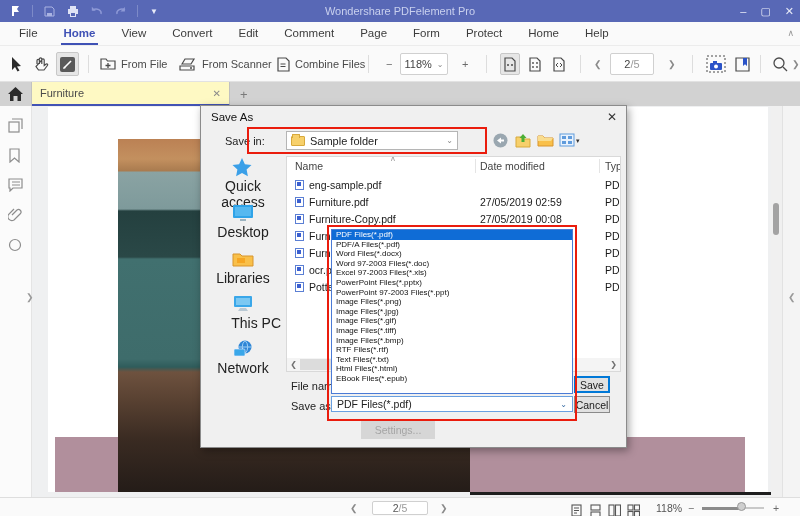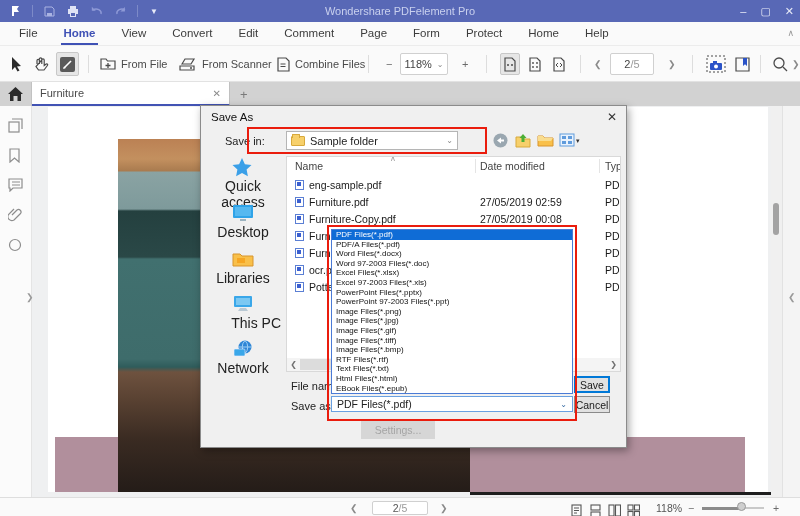--- a/index.html
+++ b/index.html
@@ -28,21 +28,21 @@
   .tool { position:absolute; top:0; height:36px; display:flex; align-items:center; gap:5px; font-size:11px; color:#4a4a4a; }
   .tool-sep { position:absolute; top:9px; width:1px; height:18px; background:#dddddd; }
   .tbtn-box { border:1px solid #c8c8c8; background:#e6e6e6; border-radius:2px; padding:2px; display:flex; align-items:center; }
   .zoom-box,.page-box { background:#ffffff; border:1px solid #d0d0d0; border-radius:2px; font-size:11px; color:#444; display:flex; align-items:center; justify-content:center; }
   .chev { color:#8a8a8a; font-size:8px; }
   svg.ic { display:block; }
 
   
   #tabbar { left:0; top:82px; width:800px; height:24px; background:#d2d2d2; display:flex; align-items:center; }
   #home-btn { width:32px; height:24px; display:flex; align-items:center; justify-content:center; border-right:1px solid #c2c2c2; }
-  #doc-tab { width:198px; height:24px; background:#ffffff; border-right:1px solid #c0c0c0; display:flex; align-items:center; padding:0 8px; position:relative; border-bottom:2px solid #4253b4; }
+  #doc-tab { width:198px; height:24px; background:#fef9c3; border-right:1px solid #c0c0c0; display:flex; align-items:center; padding:0 8px; position:relative; border-bottom:2px solid #4253b4; }
   #doc-tab .lbl { font-size:11px; color:#4a4a4a; flex:1; }
   #doc-tab .x { color:#8a8a8a; font-size:10px; }
   #new-tab { margin-left:10px; color:#7a7a7a; font-size:13px; }
 
   
   #workspace { left:0; top:106px; width:800px; height:391px; background:#eff0f1; overflow:hidden; }
   #left-strip { position:absolute; left:0; top:0; width:32px; height:391px; background:#fbfbfb; border-right:1px solid #e4e4e4; }
   .ls-ico { position:absolute; left:8px; width:16px; height:16px; color:#8d8d8d; }
   #panel-expand { position:absolute; left:26px; top:186px; color:#9a9a9a; font-size:9px; }
   #page { position:absolute; left:48px; top:1px; width:720px; height:385px; background:#ffffff; }
@@ -496,21 +496,20 @@
     <div id="type-combo">
       <span class="txt">PDF Files(*.pdf)</span>
       <span class="chev" style="color:#3a6ea5;">⌄</span>
     </div>
 
     <div id="dropdown">
       <div class="opt selected">PDF Files(*.pdf)</div>
       <div class="opt">PDF/A Files(*.pdf)</div>
       <div class="opt">Word Files(*.docx)</div>
       <div class="opt">Word 97-2003 Files(*.doc)</div>
-      <div class="opt">Excel Files(*.xlsx)</div>
       <div class="opt">Excel 97-2003 Files(*.xls)</div>
       <div class="opt">PowerPoint Files(*.pptx)</div>
       <div class="opt">PowerPoint 97-2003 Files(*.ppt)</div>
       <div class="opt">Image Files(*.png)</div>
       <div class="opt">Image Files(*.jpg)</div>
       <div class="opt">Image Files(*.gif)</div>
       <div class="opt">Image Files(*.tiff)</div>
       <div class="opt">Image Files(*.bmp)</div>
       <div class="opt">RTF Files(*.rtf)</div>
       <div class="opt">Text Files(*.txt)</div>

